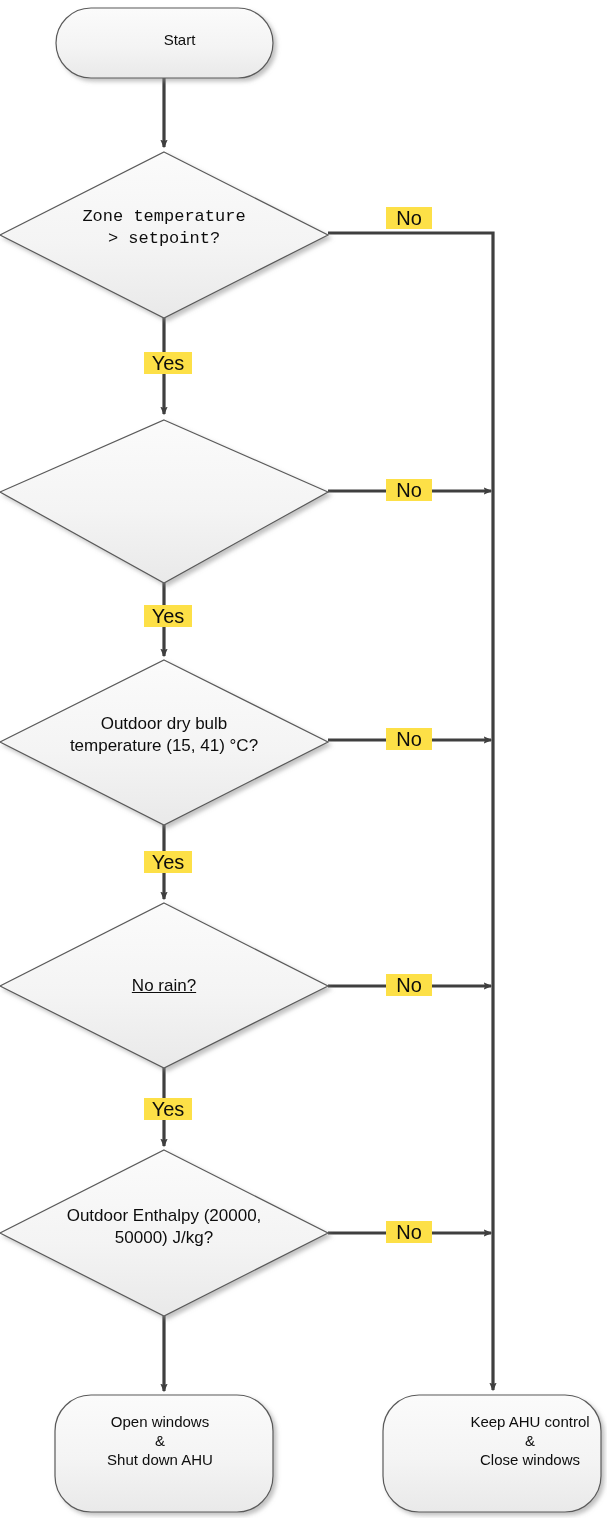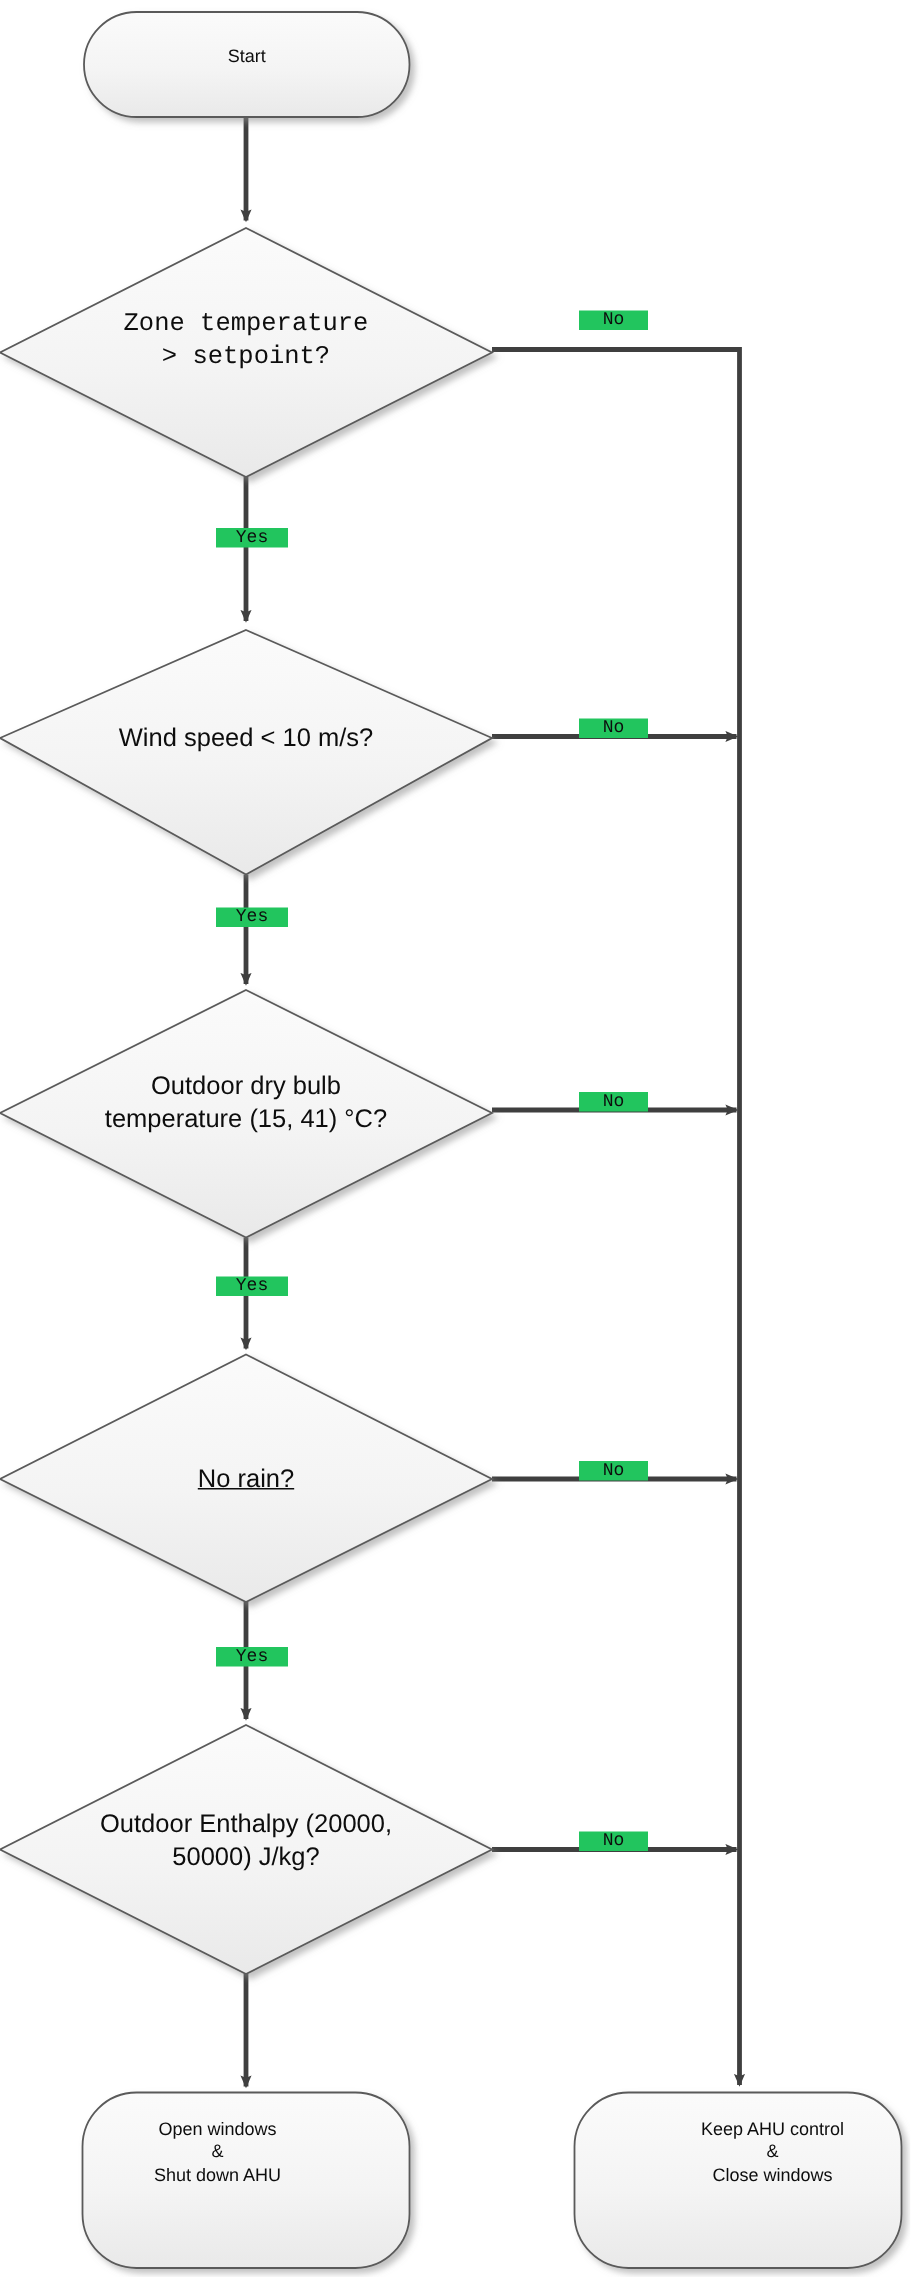--- a/index.html
+++ b/index.html
@@ -28,32 +28,33 @@
   .node-label {
     position: absolute;
     text-align: center;
     color: #0d0d0d;
     font-family: "Liberation Sans", sans-serif;
     line-height: 1.28;
     white-space: pre-line;
     pointer-events: none;
   }
   .terminal-label {
-    font-size: 12px;
+    font-size: 15px;
+    padding-left: 15px;
   }
   .decision-label {
     font-size: 17px;
   }
   .edge-label {
     position: absolute;
-    font-size: 12px;
+    font-size: 20px;
     color: #0d0d0d;
-    background: #22c55e;
+    background: #fde047;
     text-align: center;
-    font-family: Liberation Mono, monospace;
+    font-family: Liberation Sans, sans-serif;
     padding: 0 3px;
     line-height: 1.1;
   }
 </style>
 </head>
 <body>
 
 <div id="canvas">
 
   <svg id="flow" viewBox="0 0 607 1518">
@@ -114,21 +115,20 @@
 
       <rect x="383" y="1395" width="218" height="117" rx="36" ry="36" fill="url(#shapeGrad)" stroke="#5a5a5a" stroke-width="1.2"></rect>
     </g>
   </svg>
 
   <div class="node-label terminal-label" style="left:56px; top:30px; width:217px;">Start</div>
 
   <div class="node-label decision-label" style="left:24px; top:206px; width:280px;font-family:Liberation Mono, monospace;">Zone temperature
 &gt; setpoint?</div>
 
-  <div class="node-label decision-label" style="left:24px; top:481px; width:280px;">Wind speed &lt; 10 m/s?</div>
 
   <div class="node-label decision-label" style="left:14px; top:713px; width:300px;">Outdoor dry bulb
 temperature (15, 41) °C?</div>
 
   <div class="node-label decision-label" style="left:24px; top:975px; width:280px;text-decoration:underline;">No rain?</div>
 
   <div class="node-label decision-label" style="left:8px; top:1205px; width:312px;">Outdoor Enthalpy (20000,
 50000) J/kg?</div>
 
   <div class="node-label terminal-label" style="left:55px; top:1412px; width:180px;">Open windows

